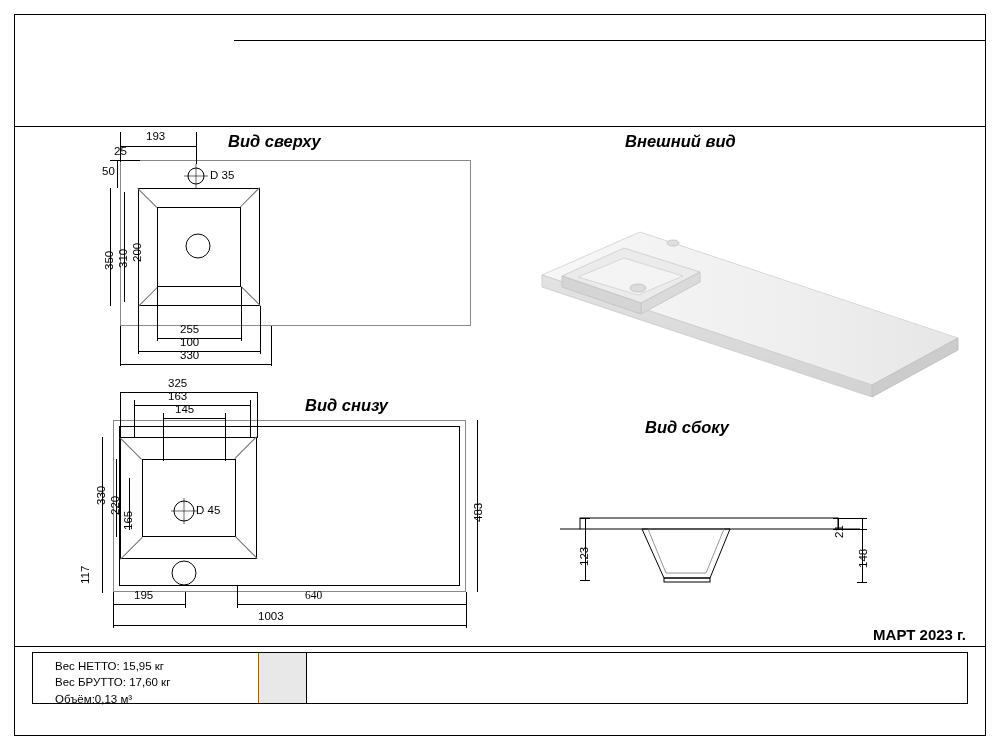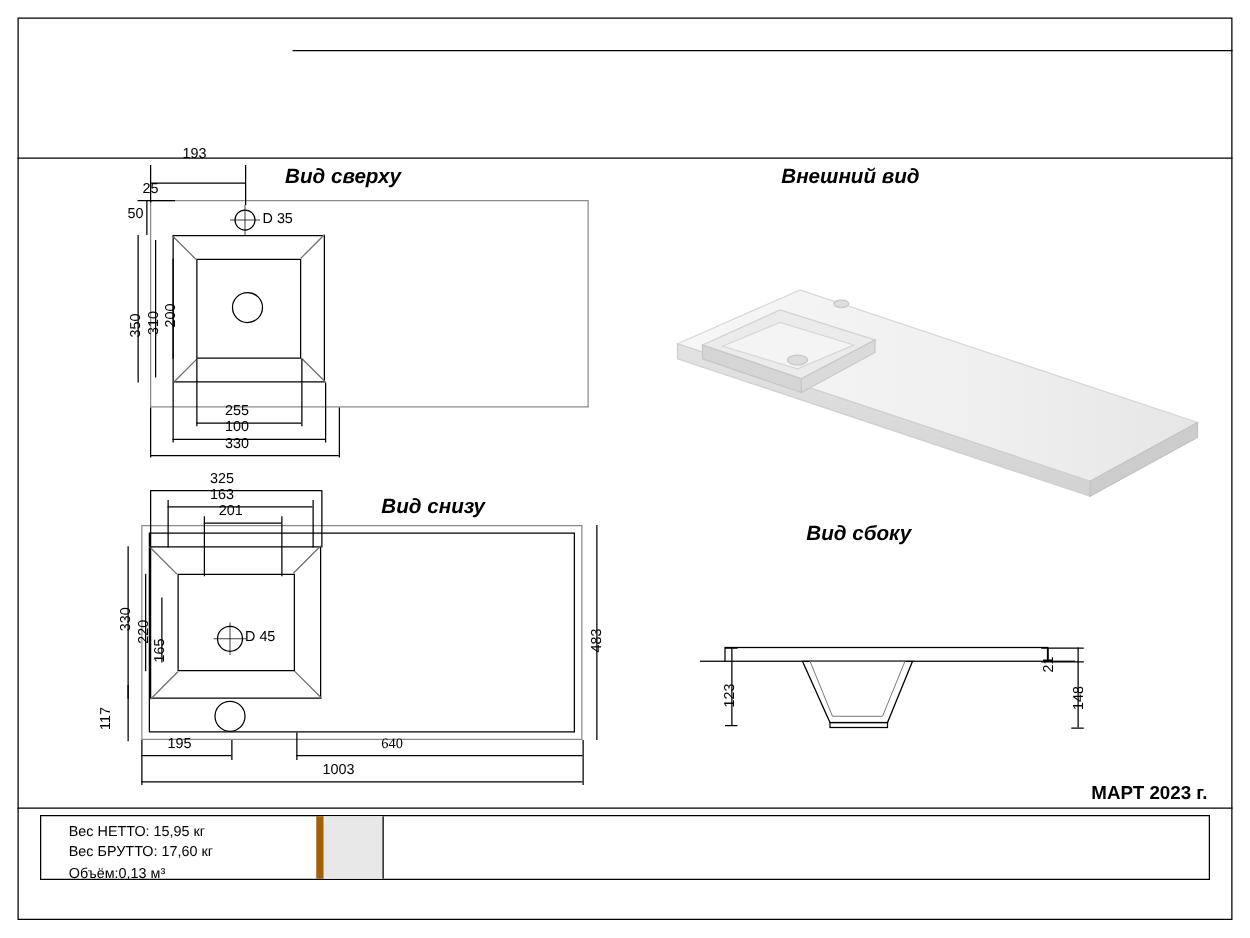--- a/index.html
+++ b/index.html
@@ -84,21 +84,21 @@
   #tb-box {
     position: absolute;
     left: 32px; top: 652px;
     width: 936px; height: 52px;
     border: 1px solid #000;
     box-sizing: border-box;
     display: flex;
   }
   #tb-left {
     width: 226px;
-    border-right: 6px solid #a16207;
+    border-right: 1px solid #a16207;
     box-sizing: border-box;
     padding: 5px 0 0 22px;
     font-size: 11.5px;
     line-height: 1.42;
   }
   #tb-mid {
     width: 48px;
     border-right: 1px solid #000;
     background: #e8e8e8;
     box-sizing: border-box;
@@ -152,21 +152,21 @@
   <svg class="render" style="left:182px; top:162px;" width="28" height="28">
     <circle cx="14" cy="14" r="8" fill="none" stroke="#000" stroke-width="1"></circle>
     <line x1="14" y1="2" x2="14" y2="26" stroke="#000" stroke-width="0.6"></line>
     <line x1="2" y1="14" x2="26" y2="14" stroke="#000" stroke-width="0.6"></line>
   </svg>
   <div class="lbl" style="left:210px; top:170px;">D 35</div>
 
   <div class="line vline" style="left:120px; top:132px; height:30px;"></div>
   <div class="line vline" style="left:196px; top:132px; height:32px;"></div>
   <div class="line hline" style="left:120px; top:146px; width:76px;"></div>
-  <div class="lbl" style="left:146px; top:118px;">193</div>
+  <div class="lbl" style="left:146px; top:131px;">193</div>
 
   <div class="line hline" style="left:110px; top:160px; width:30px;"></div>
   <div class="lbl" style="left:114px; top:146px;">25</div>
 
   <div class="line vline" style="left:117px; top:160px; height:28px;"></div>
   <div class="lbl" style="left:102px; top:166px;">50</div>
 
   <div class="line vline" style="left:110px; top:188px; height:118px;"></div>
   <div class="lbl-v" style="left:104px; top:270px;">350</div>
   <div class="line vline" style="left:124px; top:192px; height:110px;"></div>
@@ -207,21 +207,21 @@
   <div class="lbl" style="left:196px; top:505px;">D 45</div>
   <svg class="render" style="left:168px; top:557px;" width="32" height="32">
     <circle cx="16" cy="16" r="12" fill="none" stroke="#000" stroke-width="1"></circle>
   </svg>
 
   <div class="line hline" style="left:120px; top:392px; width:137px;"></div>
   <div class="lbl" style="left:168px; top:378px;">325</div>
   <div class="line hline" style="left:134px; top:405px; width:116px;"></div>
   <div class="lbl" style="left:168px; top:391px;">163</div>
   <div class="line hline" style="left:163px; top:418px; width:62px;"></div>
-  <div class="lbl" style="left:175px; top:404px;">201</div>
+  <div class="lbl" style="left:175px; top:404px;">145</div>
   <div class="line vline" style="left:120px; top:392px; height:46px;"></div>
   <div class="line vline" style="left:134px; top:400px; height:38px;"></div>
   <div class="line vline" style="left:163px; top:413px; height:48px;"></div>
   <div class="line vline" style="left:225px; top:413px; height:48px;"></div>
   <div class="line vline" style="left:250px; top:400px; height:38px;"></div>
   <div class="line vline" style="left:257px; top:392px; height:46px;"></div>
 
   <div class="line vline" style="left:102px; top:437px; height:122px;"></div>
   <div class="lbl-v" style="left:96px; top:505px;">330</div>
   <div class="line vline" style="left:116px; top:459px; height:78px;"></div>

